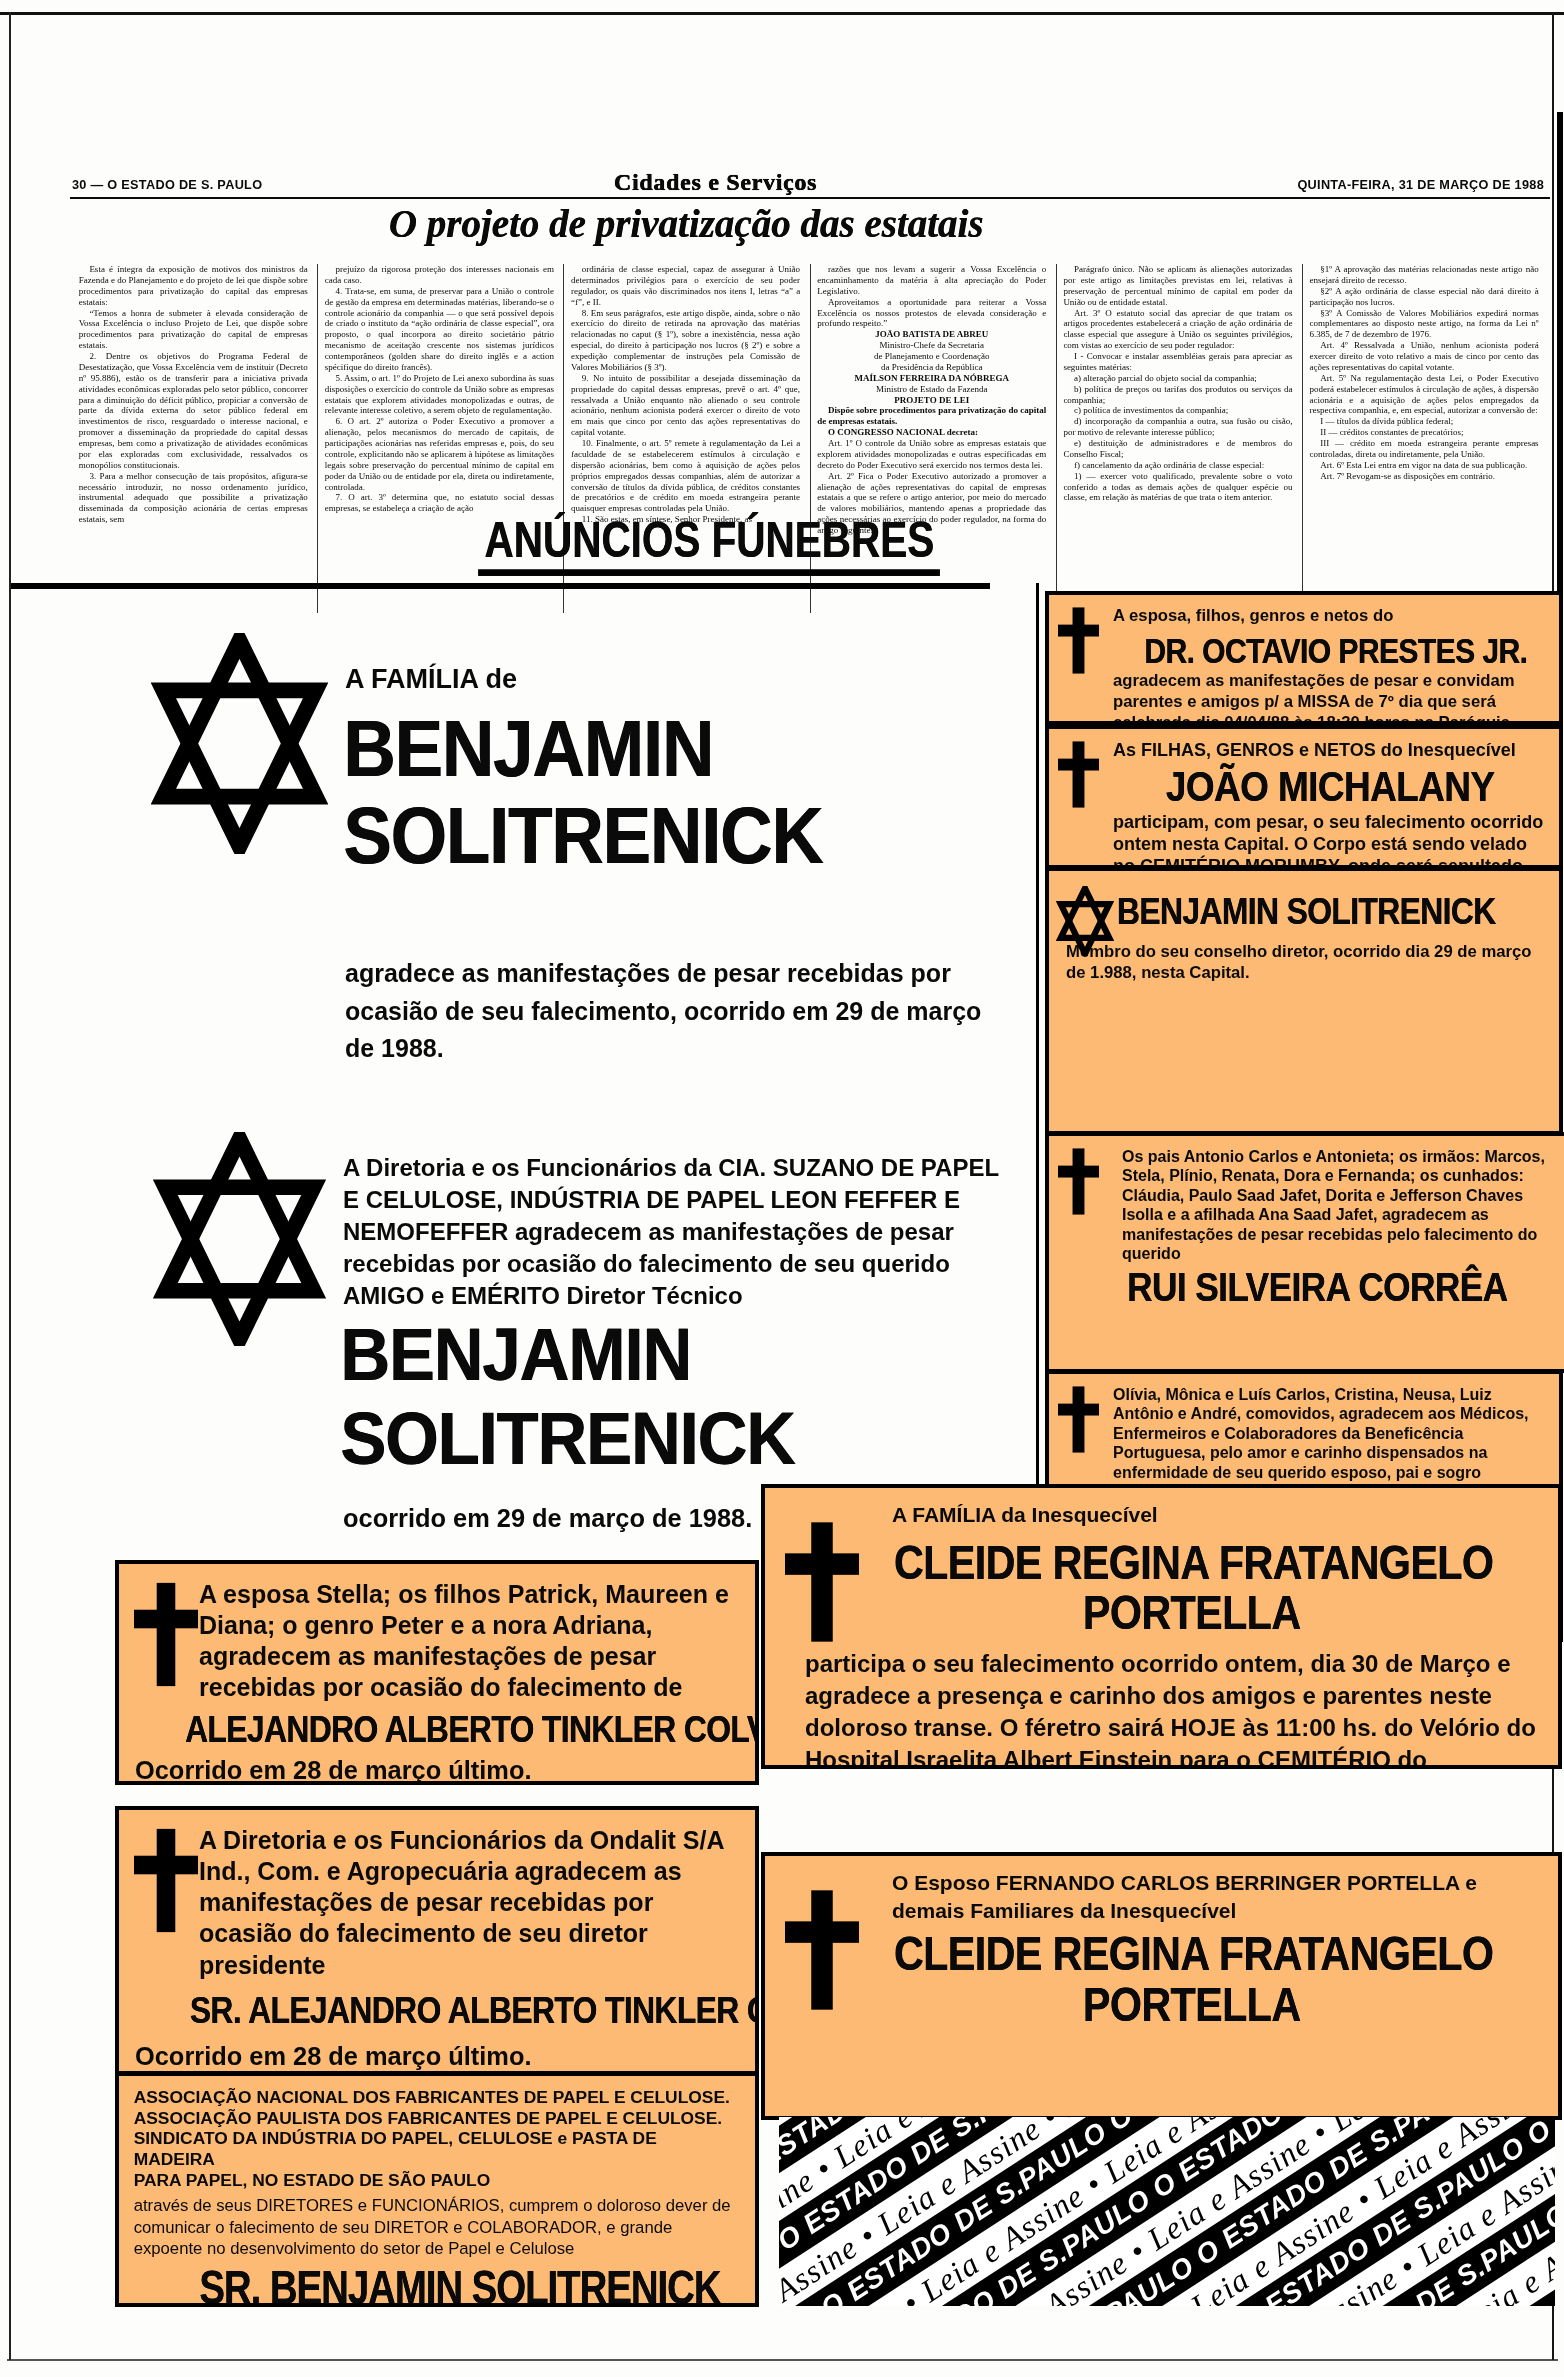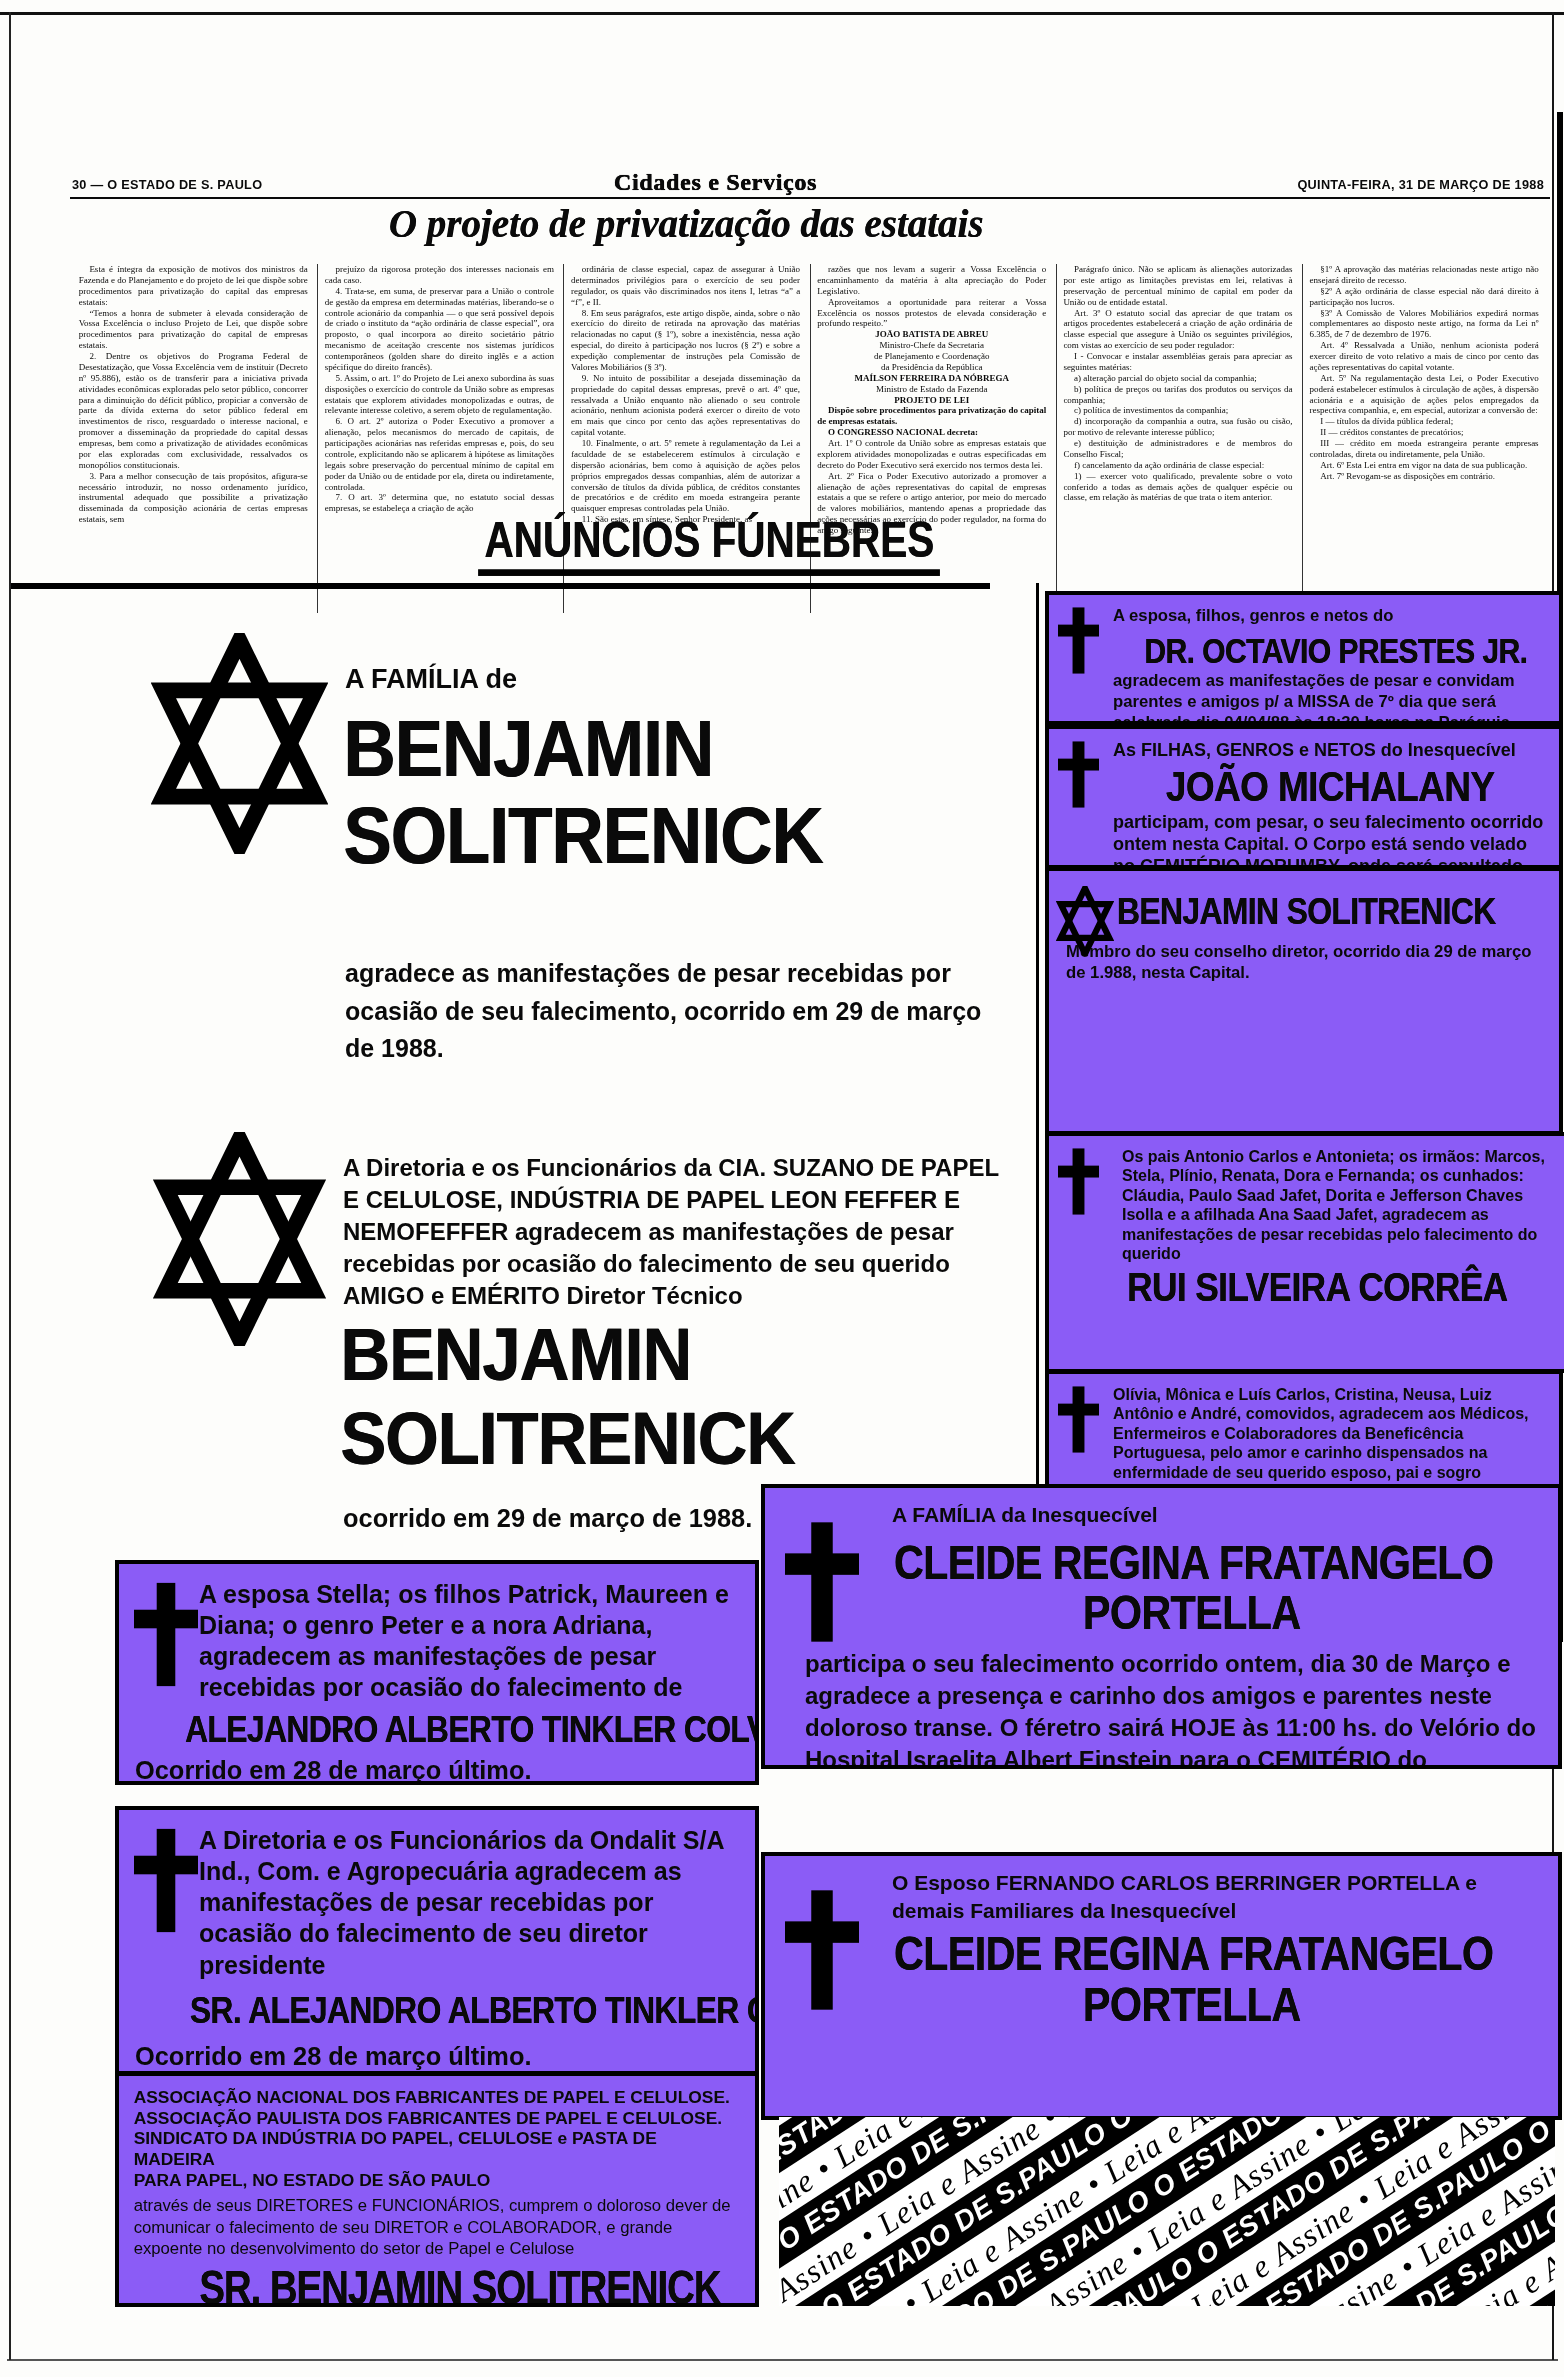--- a/index.html
+++ b/index.html
@@ -35,21 +35,21 @@
 
   
   .fun-title-wrap{position:absolute;left:0px;top:519px;width:1418px;text-align:center;}
   .fun-title{display:inline-block;font-size:44px;font-weight:900;letter-spacing:0px;
       transform:scale(.92,1.12);transform-origin:center bottom;border-bottom:6px solid #000;
       padding:0 6.7px 1.3px 6.7px;text-shadow:0.5px 0 0 #000;}
   .fun-rule{position:absolute;left:10.7px;top:583px;width:979px;height:6px;background:#000;}
   .mid-vrule{position:absolute;left:1036px;top:583px;width:2.7px;height:971px;background:#000;}
 
   
-  .obit{position:absolute;background:#8b5cf6;border:4.7px solid #000;overflow:hidden;}
+  .obit{position:absolute;background:#fdba74;border:4.7px solid #000;overflow:hidden;}
   .obit .cross-ico{position:absolute;}
   .obit p{margin:0;}
   .name-wrap{text-align:center;}
   .cname{display:inline-block;white-space:nowrap;font-weight:900;letter-spacing:-0.7px;
       transform:scaleX(.86);transform-origin:center bottom;text-shadow:0.4px 0 0 #000;}
 
   
   .obit.rcol{left:1045px;width:510px;}
   .obit.rcol .content{margin:10.7px 12px 6.7px 64px;}
   .obit.rcol .intro{font-size:16.7px;font-weight:bold;line-height:1.22;}

